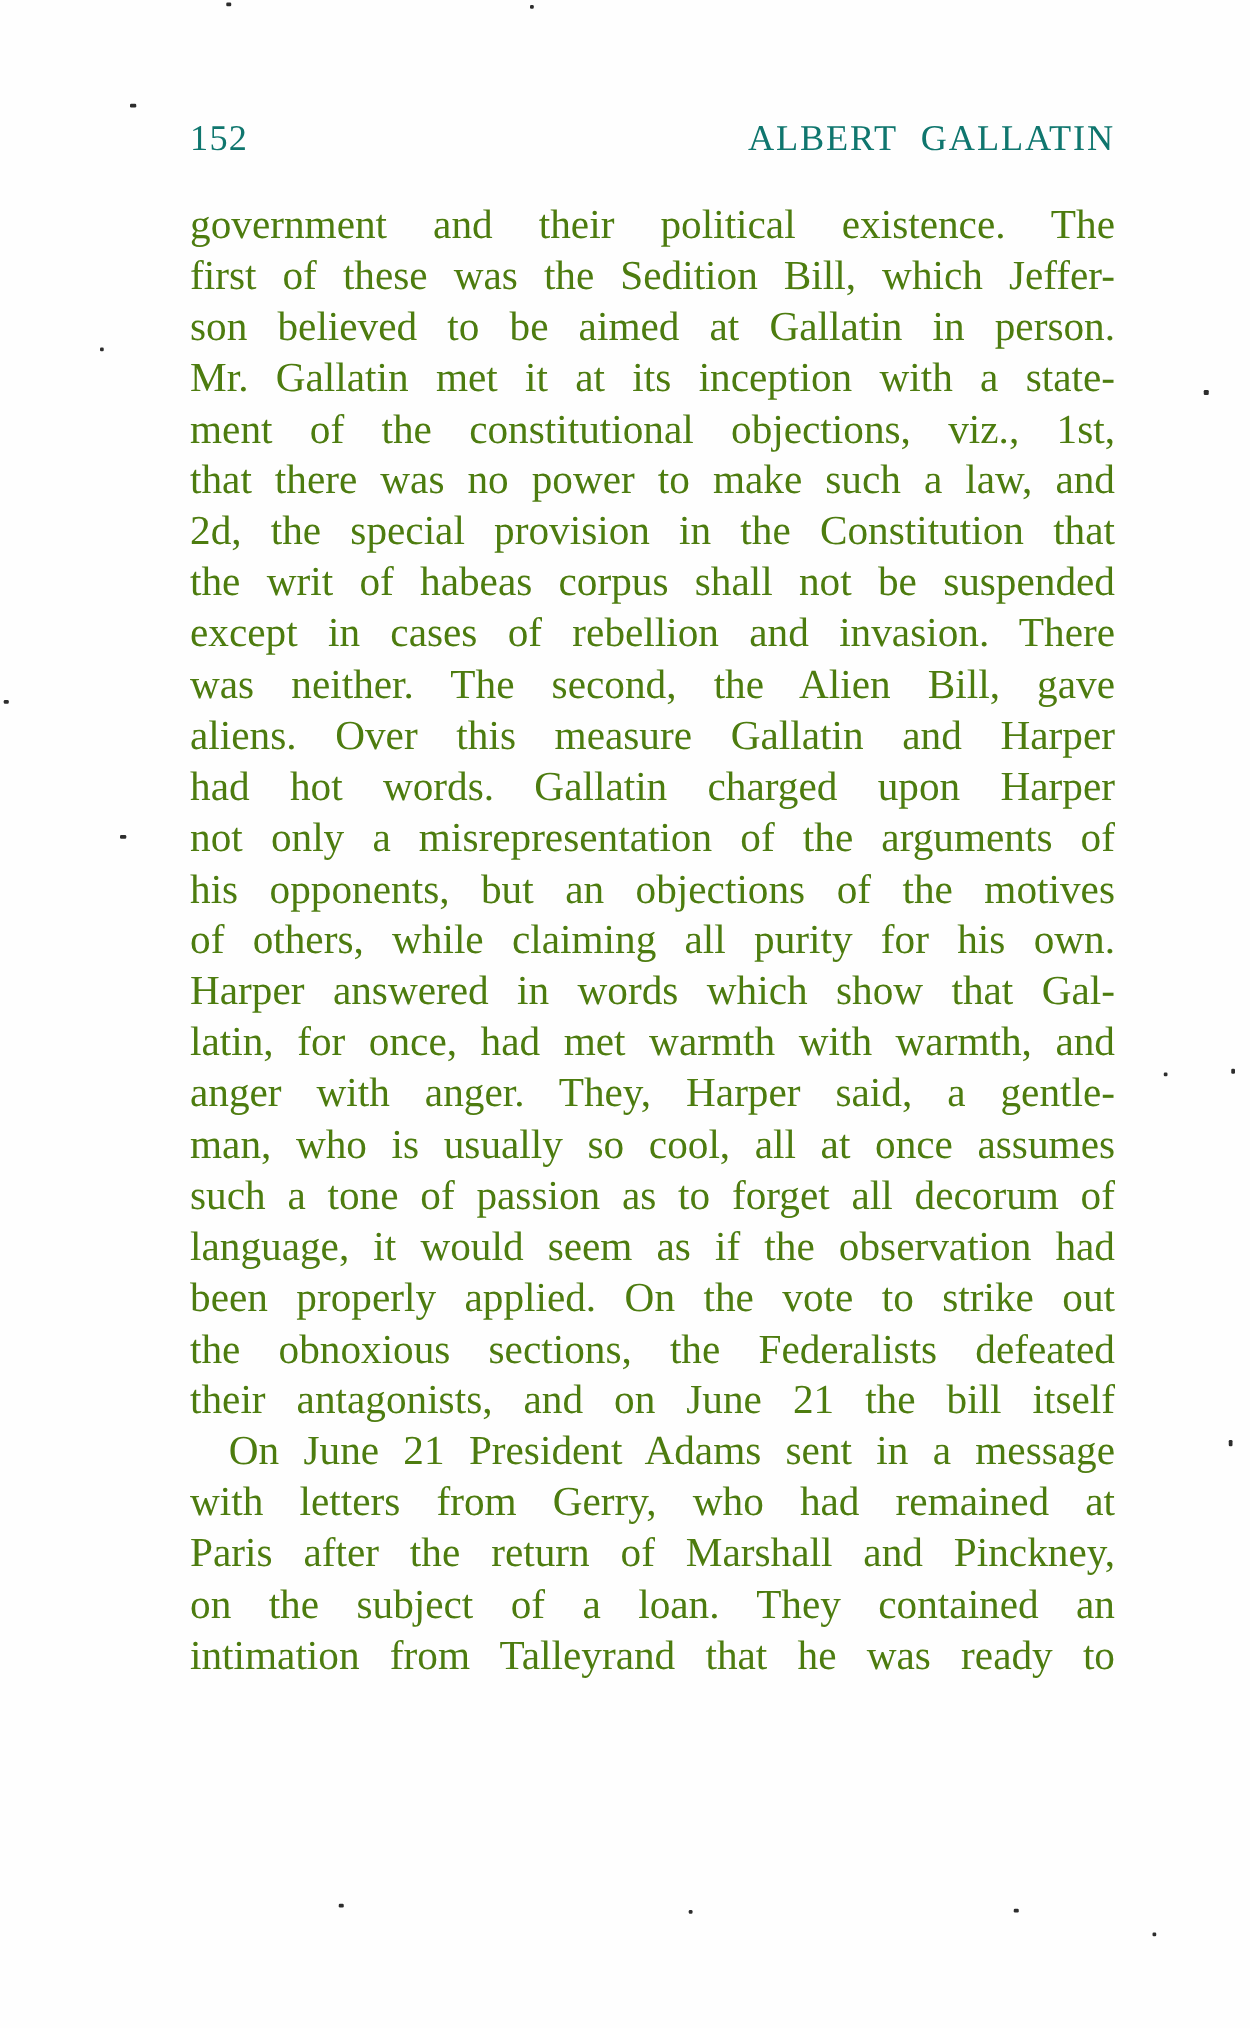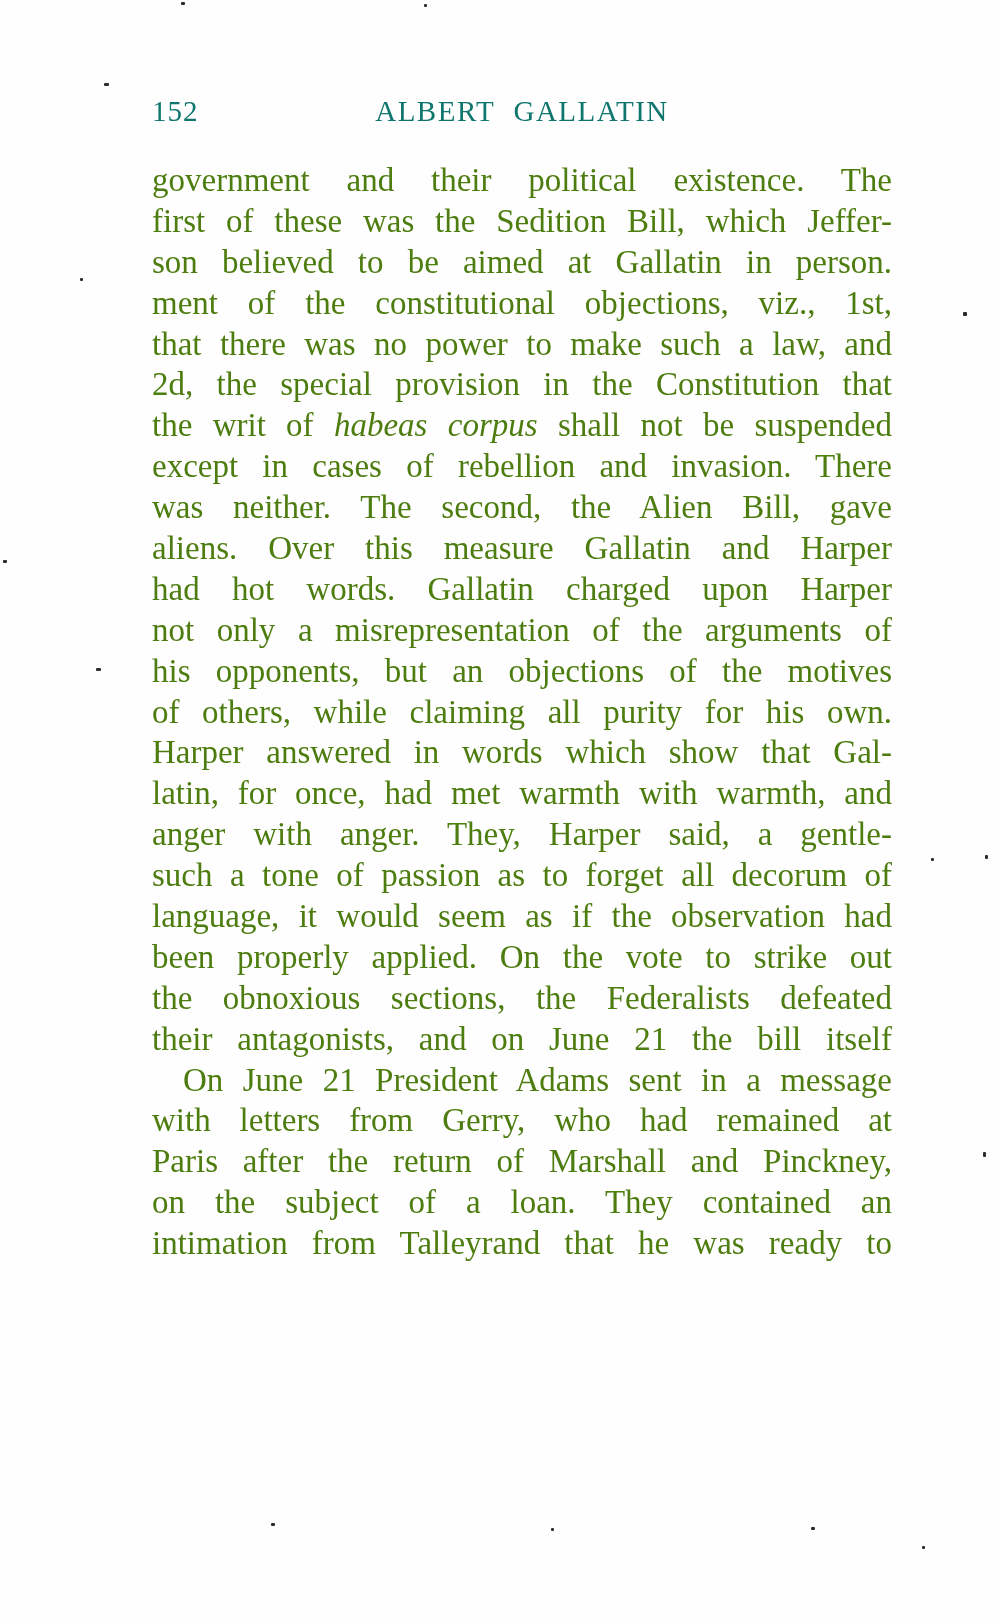--- a/index.html
+++ b/index.html
@@ -22,41 +22,41 @@
     display: flex; align-items: baseline;
     font-size: 29px;
     color: #0f766e;
   }
   .page-number {
     position: absolute; left: 0; top: 0;
     letter-spacing: 1px;
   }
   .running-title {
     width: 100%;
-    text-align: center;
+    text-align: right;
     letter-spacing: 1.5px;
     word-spacing: 10px;
   }
   .body-text {
     position: absolute;
     left: 152px; top: 160px;
     width: 740px;
     font-size: 33px;
     line-height: 40.9px;
     color: #4d7c0f;
   }
   .line {
     text-align: justify;
     text-align-last: justify;
     white-space: normal;
     height: 40.9px;
     overflow: visible;
   }
   .line.indent { text-indent: 31px; }
-  .it { font-style: italic; }
+  .it { }
   .speck {
     position: absolute;
     background: #161616;
     border-radius: 1px;
     opacity: 0.9;
   }
 </style>
 </head>
 <body>
 
@@ -64,34 +64,36 @@
 
   <div class="running-header">
     <span class="page-number">152</span>
     <span class="running-title">ALBERT GALLATIN</span>
   </div>
 
   <div class="body-text">
       <div class="line"><span>government and their political existence.  The</span></div>
       <div class="line"><span>first of these was the Sedition Bill, which Jeffer-</span></div>
       <div class="line"><span>son believed to be aimed at Gallatin in person.</span></div>
+      <div class="line"><span>Mr. Gallatin met it at its inception with a state-</span></div>
       <div class="line"><span>ment of the constitutional objections, viz., 1st,</span></div>
       <div class="line"><span>that there was no power to make such a law, and</span></div>
       <div class="line"><span>2d, the special provision in the Constitution that</span></div>
       <div class="line"><span>the writ of </span><span class="it">habeas corpus</span><span> shall not be suspended</span></div>
       <div class="line"><span>except in cases of rebellion and invasion.  There</span></div>
       <div class="line"><span>was neither.  The second, the Alien Bill, gave</span></div>
       <div class="line"><span>aliens.  Over this measure Gallatin and Harper</span></div>
       <div class="line"><span>had hot words.  Gallatin charged upon Harper</span></div>
       <div class="line"><span>not only a misrepresentation of the arguments of</span></div>
       <div class="line"><span>his opponents, but an objections of the motives</span></div>
       <div class="line"><span>of others, while claiming all purity for his own.</span></div>
       <div class="line"><span>Harper answered in words which show that Gal-</span></div>
       <div class="line"><span>latin, for once, had met warmth with warmth, and</span></div>
       <div class="line"><span>anger with anger.  They, Harper said, a gentle-</span></div>
+      <div class="line"><span>man, who is usually so cool, all at once assumes</span></div>
       <div class="line"><span>such a tone of passion as to forget all decorum of</span></div>
       <div class="line"><span>language, it would seem as if the observation had</span></div>
       <div class="line"><span>been properly applied.  On the vote to strike out</span></div>
       <div class="line"><span>the obnoxious sections, the Federalists defeated</span></div>
       <div class="line"><span>their antagonists, and on June 21 the bill itself</span></div>
       <div class="line indent"><span>On June 21 President Adams sent in a message</span></div>
       <div class="line"><span>with letters from Gerry, who had remained at</span></div>
       <div class="line"><span>Paris after the return of Marshall and Pinckney,</span></div>
       <div class="line"><span>on the subject of a loan.  They contained an</span></div>
       <div class="line"><span>intimation from Talleyrand that he was ready to</span></div>

